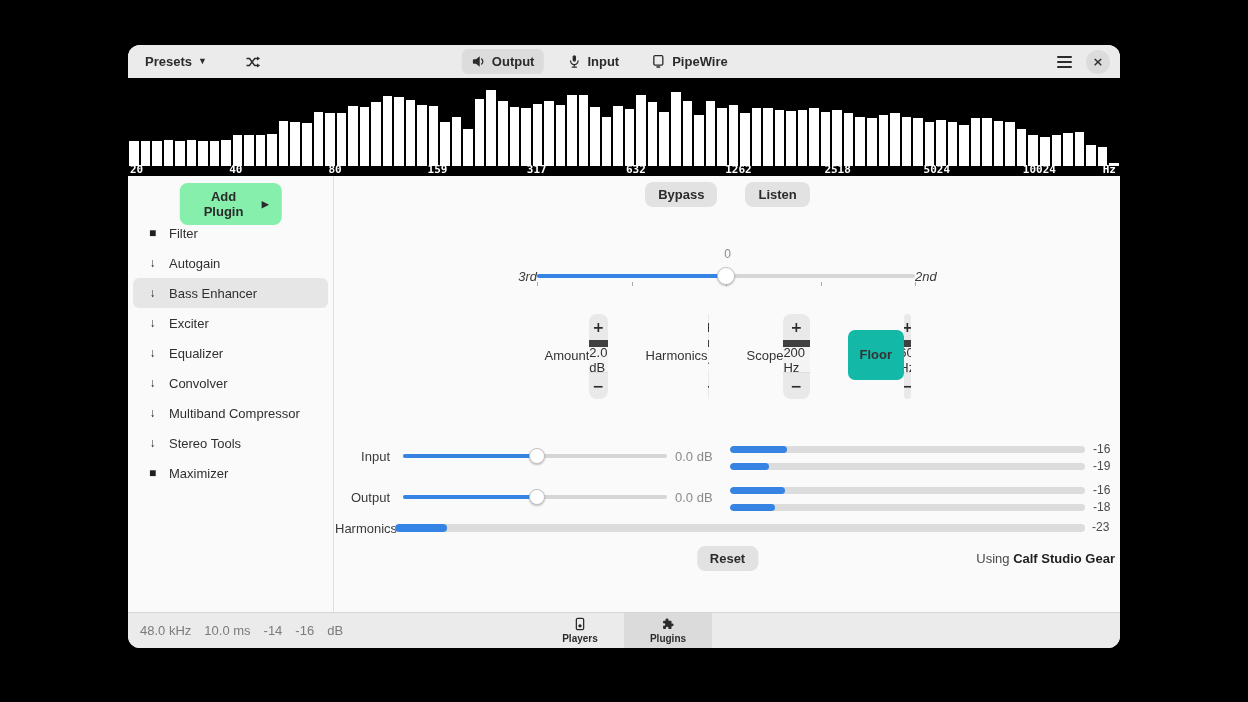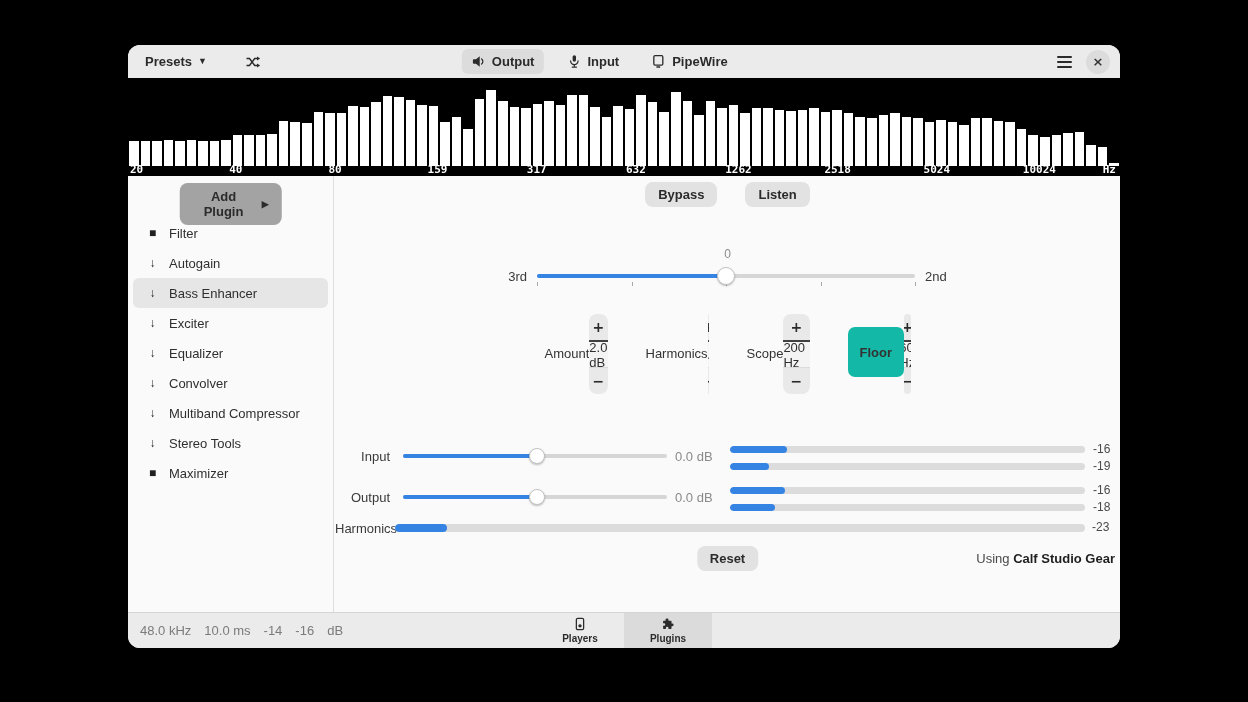--- a/index.html
+++ b/index.html
@@ -28,51 +28,51 @@
   .spectrum{position:absolute;left:0;top:33px;width:100%;height:98px;background:#000;}
   .bars{position:absolute;left:0;top:0;width:100%;height:100%;box-sizing:border-box;
         padding:3px 1px 10px 1px;display:flex;align-items:flex-end;gap:2px;}
   .bar{flex:1;background:#fff;min-height:2px;}
   .freqs{position:absolute;left:0;bottom:0;width:100%;height:13px;}
   .freqs span{position:absolute;bottom:0;color:#fff;font:bold 11px "DejaVu Sans Mono",monospace;}
   
   .bodyarea{position:absolute;left:0;top:131px;width:100%;height:436px;background:#fafafa;}
   .sidebar{position:absolute;left:0;top:0;width:206px;height:100%;border-right:1px solid #dedede;box-sizing:border-box;}
   .addplugin{position:absolute;left:50%;transform:translateX(-50%);top:7px;display:flex;align-items:center;gap:7px;
-             background:#a3a3a3;border:none;border-radius:8px;padding:6px 13px;cursor:pointer;
+             background:#86efac;border:none;border-radius:8px;padding:6px 13px;cursor:pointer;
              font:bold 13px "Liberation Sans",sans-serif;color:#2b2b2b;}
   .pluginlist{position:absolute;left:0;top:42px;width:100%;}
   .plugitem{height:30px;margin:0 5px;border-radius:6px;display:flex;align-items:center;gap:10px;
             padding-left:13px;font-size:13px;color:#2f2f2f;cursor:pointer;}
   .plugitem.selected{background:#e6e6e6;}
   .plugicon{width:13px;text-align:center;font-size:12px;color:#1f1f1f;}
   .panel{position:absolute;left:207px;top:0;width:785px;height:100%;}
   
   .pbtn{background:#e2e2e2;border:none;border-radius:8px;padding:5px 13px;cursor:pointer;
         font:bold 13px "Liberation Sans",sans-serif;color:#2b2b2b;}
   .toprow{position:absolute;left:0;top:6px;width:100%;display:flex;justify-content:center;gap:28px;}
   
   .blendtitle{position:absolute;left:0;top:50px;width:100%;text-align:center;font-size:13px;color:#3a3a3a;}
   .blendvalue{position:absolute;left:0;top:71px;width:100%;text-align:center;font-size:12px;color:#8a8a8a;}
-  .blendrow{position:absolute;left:0;top:88px;width:100%;display:flex;justify-content:center;align-items:center;gap:10px;height:24px;}
+  .blendrow{position:absolute;left:0;top:88px;width:100%;display:flex;justify-content:center;align-items:center;height:24px;font-style:italic;}
   .endlabel{font-size:13px;color:#3a3a3a;}
   .btrack{position:relative;width:378px;height:24px;}
   .btrack .rail{position:absolute;left:0;top:10px;width:100%;height:4px;background:#d6d6d6;border-radius:2px;}
   .btrack .fill{position:absolute;left:0;top:10px;height:4px;background:var(--accent);border-radius:2px;}
   .btrack .tick{position:absolute;top:18px;width:1px;height:4px;background:#a8a8a8;}
   .knob{position:absolute;top:50%;width:18px;height:18px;margin-top:-9px;background:#fff;border:1px solid #c3c3c3;
         border-radius:50%;box-shadow:0 1px 2px rgba(0,0,0,.25);transform:translateX(-50%);box-sizing:border-box;cursor:pointer;}
   
   .spinrow{position:absolute;left:0;top:136px;width:100%;display:flex;justify-content:center;gap:38px;}
   .spincol{width:63px;display:flex;flex-direction:row;align-items:center;}
   .spinlabel{height:24px;display:flex;align-items:center;font-size:13px;color:#333;}
   .spinlabel.active{background:#14b8a6;border-radius:7px;padding:12px 12px;font-weight:bold;height:26px;margin-top:-2px;}
   .spinbox{margin-top:2px;width:63px;border-radius:8px;overflow:hidden;background:#e9e9e9;}
   .spinbtn{height:26px;display:flex;align-items:center;justify-content:center;font:bold 14px "DejaVu Sans",sans-serif;color:#2b2b2b;cursor:pointer;}
-  .spinval{height:25px;background:#f4f4f4;border-top:2px solid #404040;border-bottom:1px solid #dcdcdc;
+  .spinval{height:25px;background:#f4f4f4;border-top:7px solid #404040;border-bottom:1px solid #dcdcdc;
            display:flex;align-items:center;justify-content:center;font-size:13px;color:#2f2f2f;}
   
   .gainrow{position:absolute;left:0;width:100%;height:32px;}
   .gainrow .glabel{position:absolute;left:0;top:9px;width:55px;text-align:right;font-size:13px;color:#3a3a3a;}
   .gslider{position:absolute;left:68px;top:0;width:264px;height:32px;}
   .gslider .rail{position:absolute;left:0;top:14px;width:100%;height:4px;background:#d6d6d6;border-radius:2px;}
   .gslider .fill{position:absolute;left:0;top:14px;height:4px;background:var(--accent);border-radius:2px;}
   .gslider .knob{width:16px;height:16px;margin-top:-8px;}
   .gvalue{position:absolute;left:340px;top:9px;width:46px;font-size:13px;color:#8a8a8a;}
   .meterstack{position:absolute;left:395px;top:3px;display:flex;flex-direction:column;gap:5px;}

